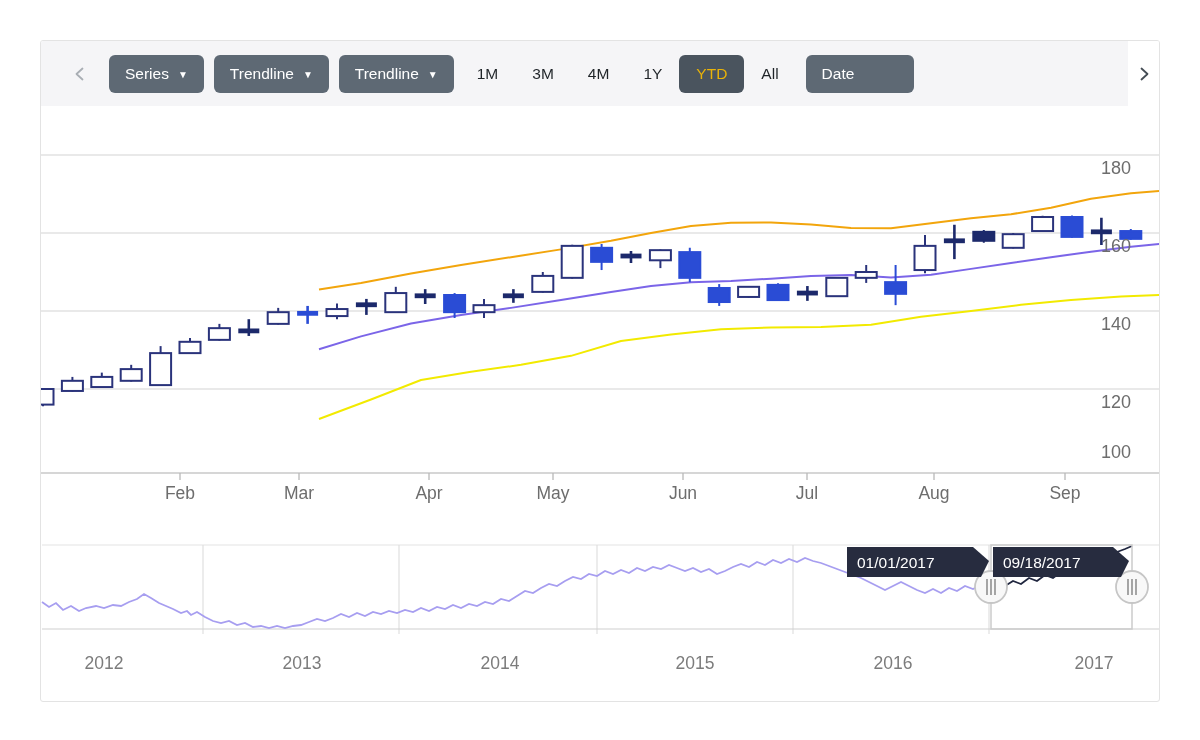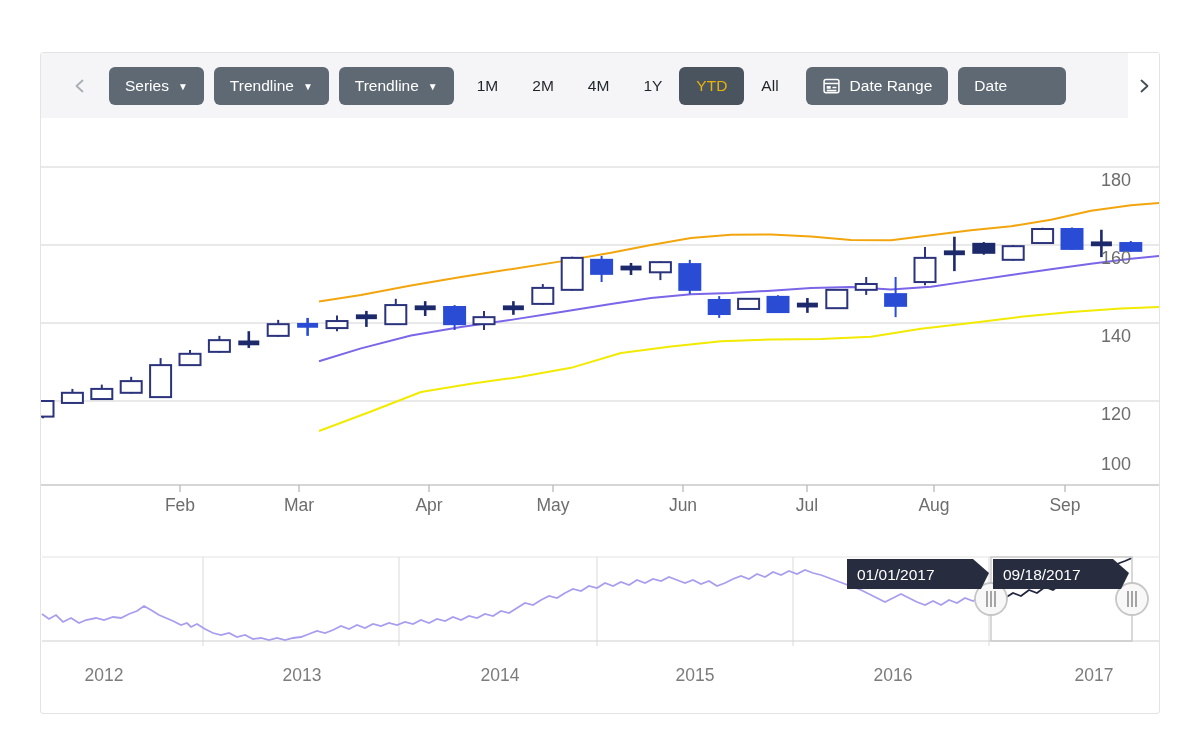--- a/index.html
+++ b/index.html
@@ -1,20 +1,20 @@
 <!DOCTYPE html>
 <html><head>
 <meta charset="utf-8">
 <style>
   * { margin:0; padding:0; box-sizing:border-box; }
   html,body { background:#ffffff; }
   body { width:1200px; height:740px; position:relative; font-family:"Liberation Sans", sans-serif; overflow:hidden; }
 
   .card {
-    position:absolute; left:40px; top:52px; width:1120px; height:662px;
+    position:absolute; left:40px; top:40px; width:1120px; height:662px;
     background:#ffffff; border:1px solid #e3e3e3; border-radius:3px; overflow:hidden;
   }
 
   
   .toolbar {
     position:relative; height:65px; background:#f5f5f7;
     display:flex; align-items:center; padding-left:20px; overflow:hidden;
   }
   .chev-btn {
     width:38px; height:38px; background:transparent; border:none; cursor:pointer;
@@ -65,39 +65,27 @@
       <span>Trendline</span>
       <span class="caret">▼</span>
     </button>
     <button class="tb-btn">
       <span>Trendline</span>
       <span class="caret">▼</span>
     </button>
 
     <div class="ranges" id="ranges">
         <span class="range-item">1M</span>
-        <span class="range-item">2M</span>
+        <span class="range-item">3M</span>
         <span class="range-item">4M</span>
         <span class="range-item">1Y</span>
         <span class="range-item selected">YTD</span>
         <span class="range-item">All</span>
       </div>
 
-    <button class="tb-btn">
-      <span class="btn-icon">
-        <svg width="19" height="19" viewBox="0 0 20 20">
-          <rect x="2.2" y="3.6" width="15.6" height="14" rx="2" fill="none" stroke="#ffffff" stroke-width="1.6"></rect>
-          <line x1="2.6" y1="8" x2="17.4" y2="8" stroke="#ffffff" stroke-width="1.6"></line>
-          <rect x="5" y="10.6" width="4.2" height="2.8" fill="#ffffff"></rect>
-          <line x1="11" y1="12" x2="15.2" y2="12" stroke="#ffffff" stroke-width="1.6"></line>
-          <line x1="5" y1="15.4" x2="15.2" y2="15.4" stroke="#ffffff" stroke-width="1.6"></line>
-        </svg>
-      </span>
-      <span>Date Range</span>
-    </button>
 
     <button class="tb-btn reset-btn">
       <span>Date</span>
     </button>
 
     <div class="right-strip">
       <button class="chev-btn" style="width:28px">
         <svg width="18" height="18" viewBox="0 0 18 18">
           <path d="M6.5 3.5 L12.5 9 L6.5 14.5" fill="none" stroke="#454d55" stroke-width="1.8" stroke-linecap="round" stroke-linejoin="round"></path>
         </svg>

